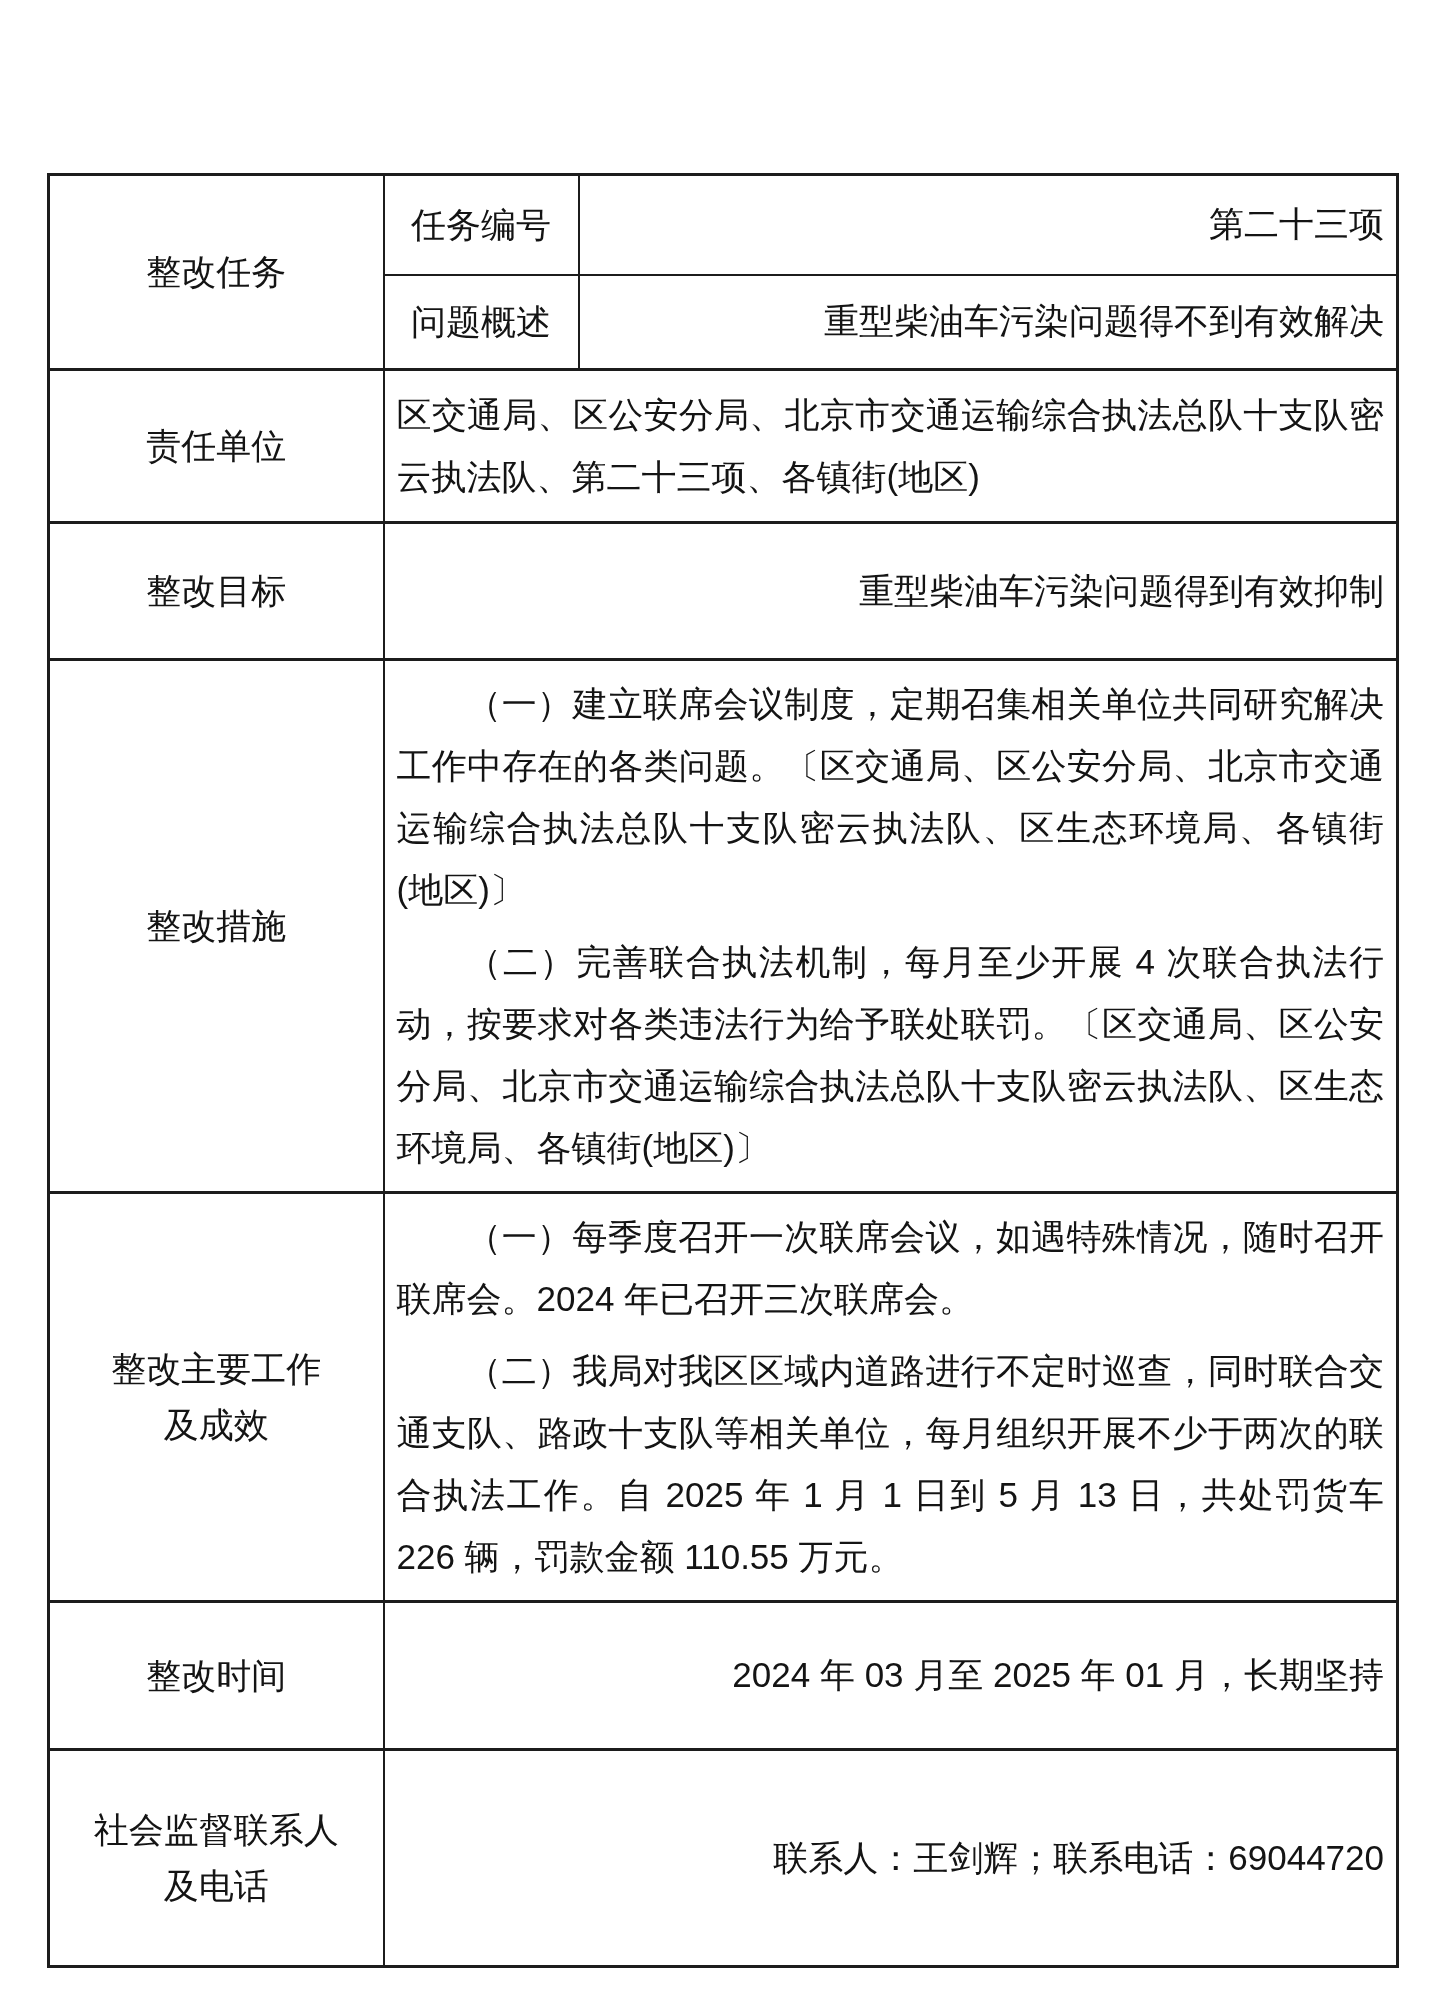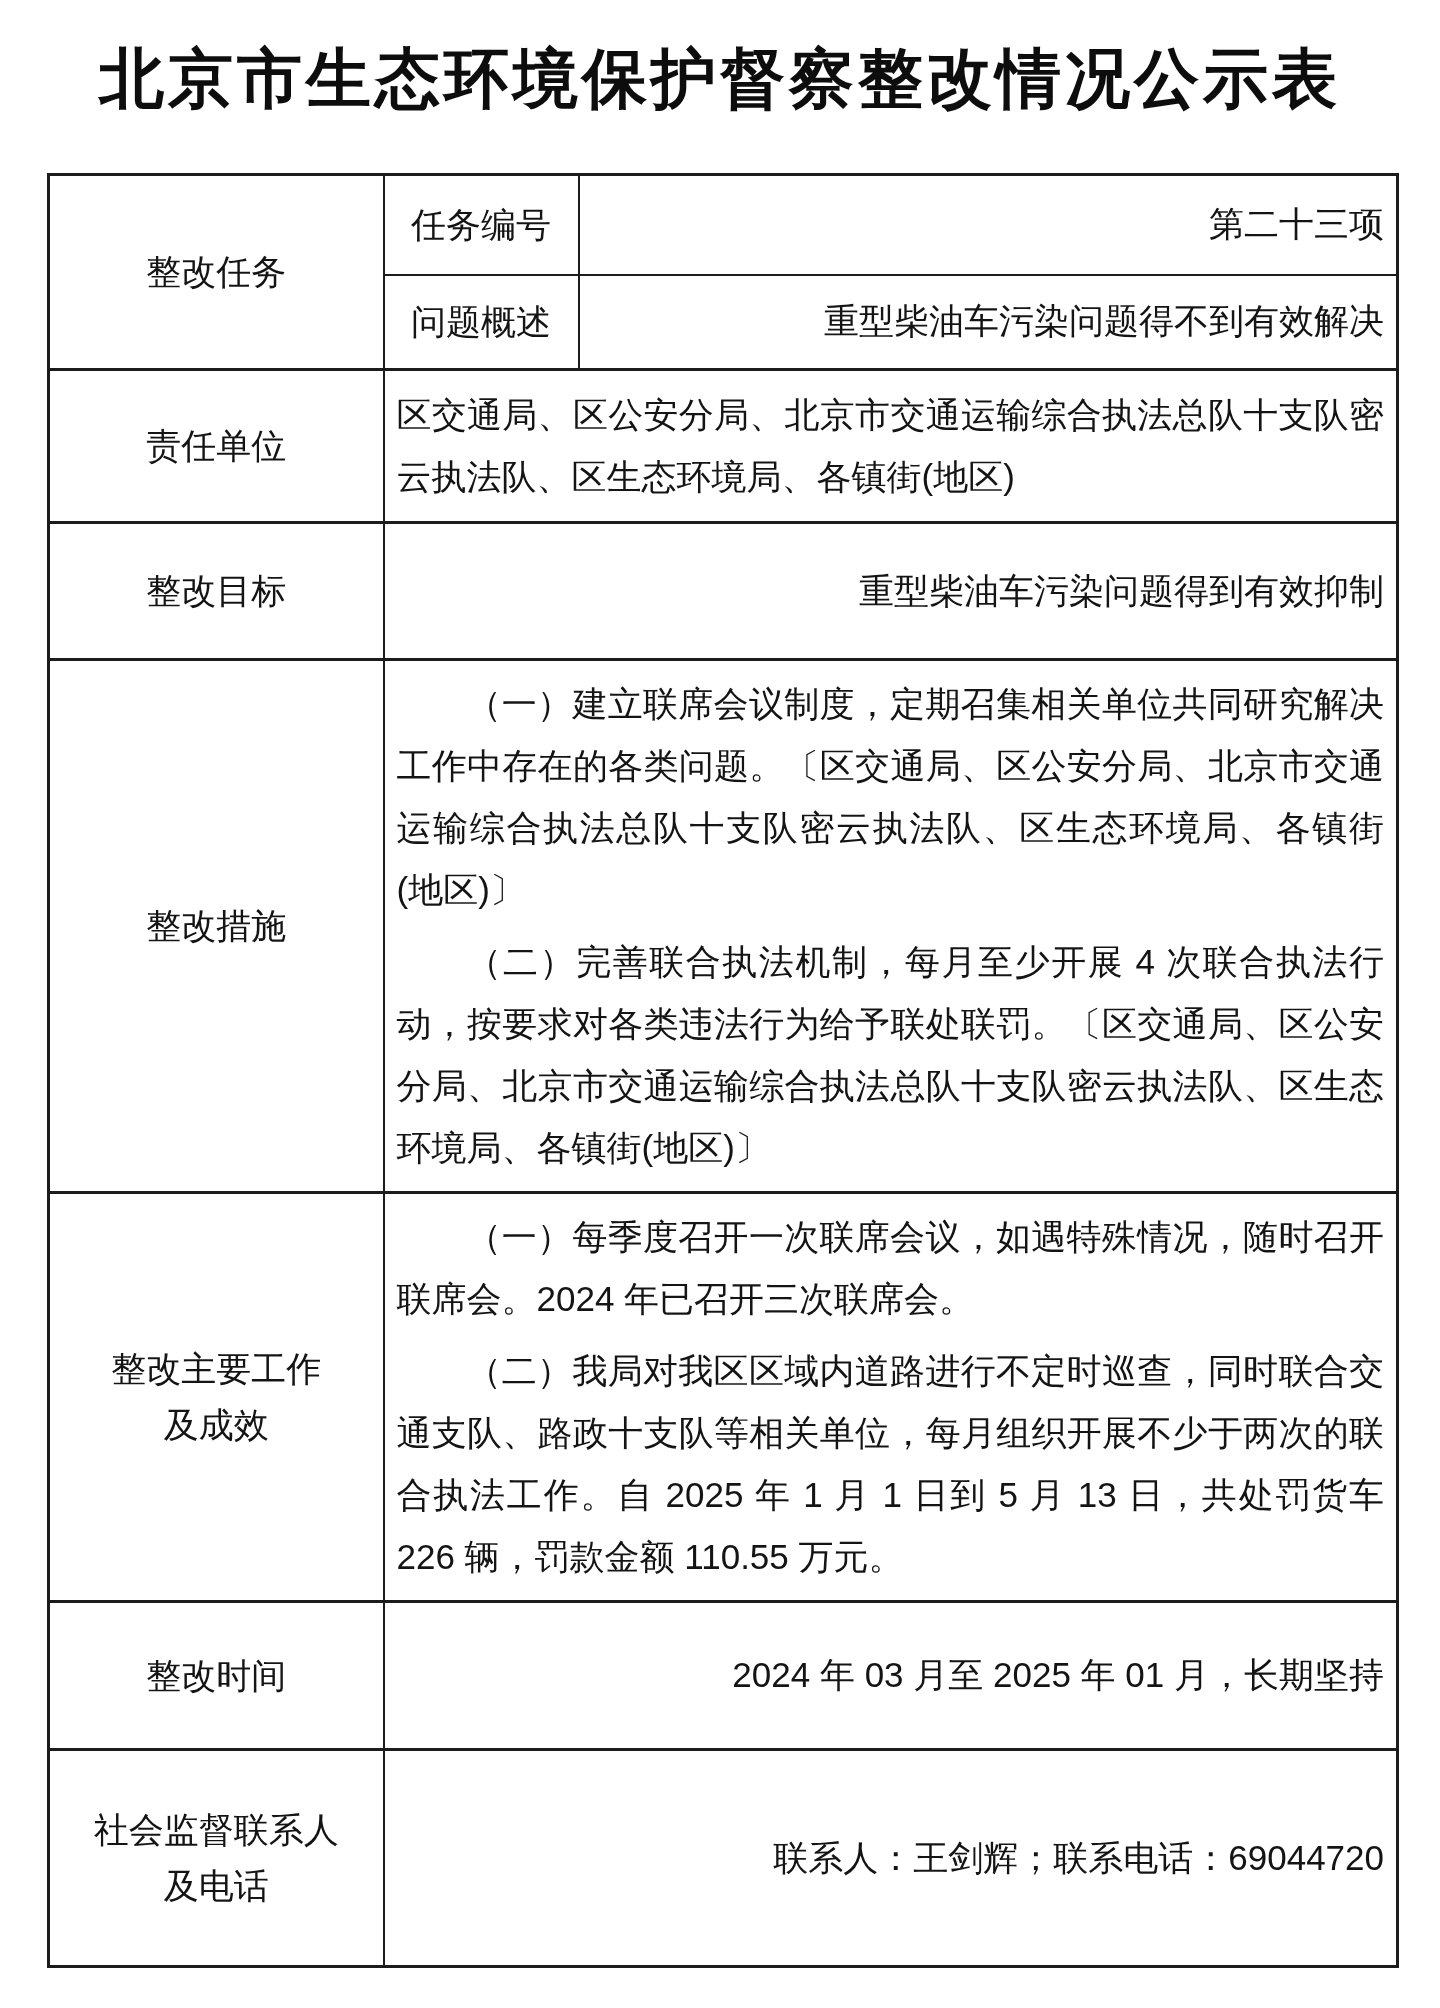--- a/index.html
+++ b/index.html
@@ -57,41 +57,40 @@
     padding: 2px 26px;
     text-align: justify;
     line-height: 62px;
   }
 </style>
 </head>
 <body>
 
 <div class="page">
 
-  <h1 class="title">北京市生态环境保护督察整改情况公示表</h1>
 
   <table class="grid">
     <colgroup>
       <col style="width:335px">
       <col style="width:195px">
       <col style="width:819px">
     </colgroup>
     <tbody>
       <tr style="height:100px">
         <td rowspan="2" class="label">整改任务</td>
         <td class="label">任务编号</td>
         <td class="center-val">第二十三项</td>
       </tr>
       <tr style="height:95px">
         <td class="label">问题概述</td>
         <td class="center-val">重型柴油车污染问题得不到有效解决</td>
       </tr>
       <tr class="major" style="height:153px">
         <td class="label">责任单位</td>
-        <td colspan="2" class="fill-just">区交通局、区公安分局、北京市交通运输综合执法总队十支队密云执法队、区生态环境局、各镇街(地区)</td>
+        <td colspan="2" class="fill-just">区交通局、区公安分局、北京市交通运输综合执法总队十支队密云执法队、第二十三项、各镇街(地区)</td>
       </tr>
       <tr class="major" style="height:137px">
         <td class="label">整改目标</td>
         <td colspan="2" class="center-val">重型柴油车污染问题得到有效抑制</td>
       </tr>
       <tr class="major" style="height:509px">
         <td class="label">整改措施</td>
         <td colspan="2" class="content">
           <p>（一）建立联席会议制度，定期召集相关单位共同研究解决工作中存在的各类问题。〔区交通局、区公安分局、北京市交通运输综合执法总队十支队密云执法队、区生态环境局、各镇街(地区)〕</p>
           <p>（二）完善联合执法机制，每月至少开展 4 次联合执法行动，按要求对各类违法行为给予联处联罚。〔区交通局、区公安分局、北京市交通运输综合执法总队十支队密云执法队、区生态环境局、各镇街(地区)〕</p>

